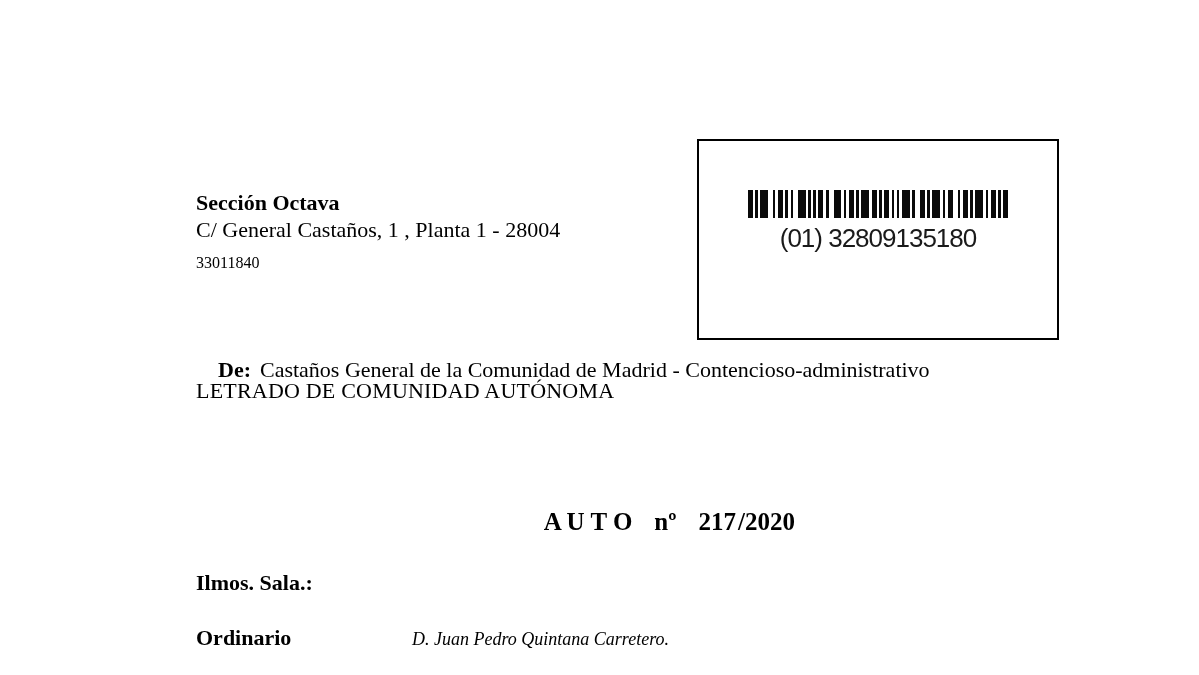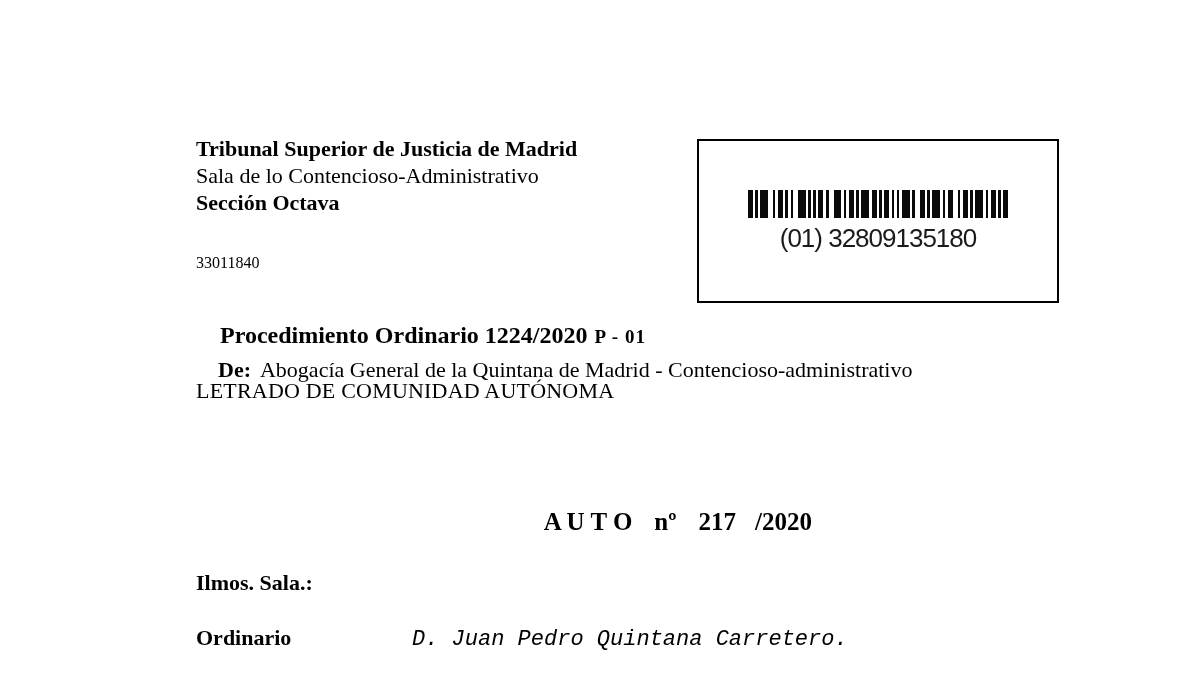--- a/index.html
+++ b/index.html
@@ -36,21 +36,21 @@
   .auto-line {
     position: absolute;
     left: 520px;
     top: 484px;
     font-size: 25px;
     font-weight: bold;
     line-height: 1;
     white-space: pre;
   }
   .auto-line .gap-md { margin-left: 22px; }
-  .auto-line .gap-sm { margin-left: 19px; }
+  .auto-line .gap-sm { margin-left: 2px; }
 
   .salutation {
     position: absolute;
     left: 196px;
     top: 572px;
     font-size: 22px;
     font-weight: bold;
     line-height: 1;
   }
   .role-row {
@@ -59,31 +59,30 @@
     top: 627px;
     line-height: 1;
   }
   .role-label {
     display: inline-block;
     width: 216px;
     font-size: 22px;
     font-weight: bold;
   }
   .role-name {
-    font-size: 22px;
+    font-size: 18px;
     font-style: italic;
-    font-family: Liberation Mono, monospace;
   }
 
   .barcode-box {
     position: absolute;
     left: 697px;
     top: 139px;
     width: 362px;
-    height: 164px;
+    height: 201px;
     border: 2px solid #000000;
     box-sizing: border-box;
     background: #ffffff;
     display: flex;
     flex-direction: column;
     align-items: center;
   }
   .barcode-bars {
     margin-top: 49px;
     width: 261px;
@@ -100,36 +99,32 @@
     letter-spacing: -1px;
     color: #1a1a1a;
     line-height: 1;
   }
 </style>
 </head>
 <body>
 
 <div class="page">
 
-  <div class="line bold" style="top:138px">Tribunal Superior de Justicia de Madrid</div>
-
-  <div class="line" style="top:165px">Sala de lo Contencioso-Administrativo</div>
+
 
   <div class="line bold" style="top:192px">Sección Octava</div>
 
+  <div class="line" style="top:219px">C/ General Castaños, 1 , Planta 1 - 28004</div>
 
   <div class="line small" style="top:255px">33011840</div>
 
 
-  <div class="line proc-line" style="top:299px">
-    <span>Procedimiento Ordinario 1224/2020</span><span class="proc-suffix">P - 01</span>
-  </div>
 
   <div class="line" style="top:337px">
-    <span class="bold">De:</span><span class="label-gap">Abogacía General de la Quintana de Madrid - Contencioso-administrativo</span>
+    <span class="bold">De:</span><span class="label-gap">Castaños General de la Comunidad de Madrid - Contencioso-administrativo</span>
   </div>
 
   <div class="line caps-line" style="top:380px">LETRADO DE COMUNIDAD AUTÓNOMA</div>
 
 
   <div class="barcode-box">
     <div class="barcode-bars">
         <span class="bar" style="flex: 2 0 0px;"></span>
         <span class="gap" style="flex: 1 0 0px;"></span>
         <span class="bar" style="flex: 1 0 0px;"></span>

